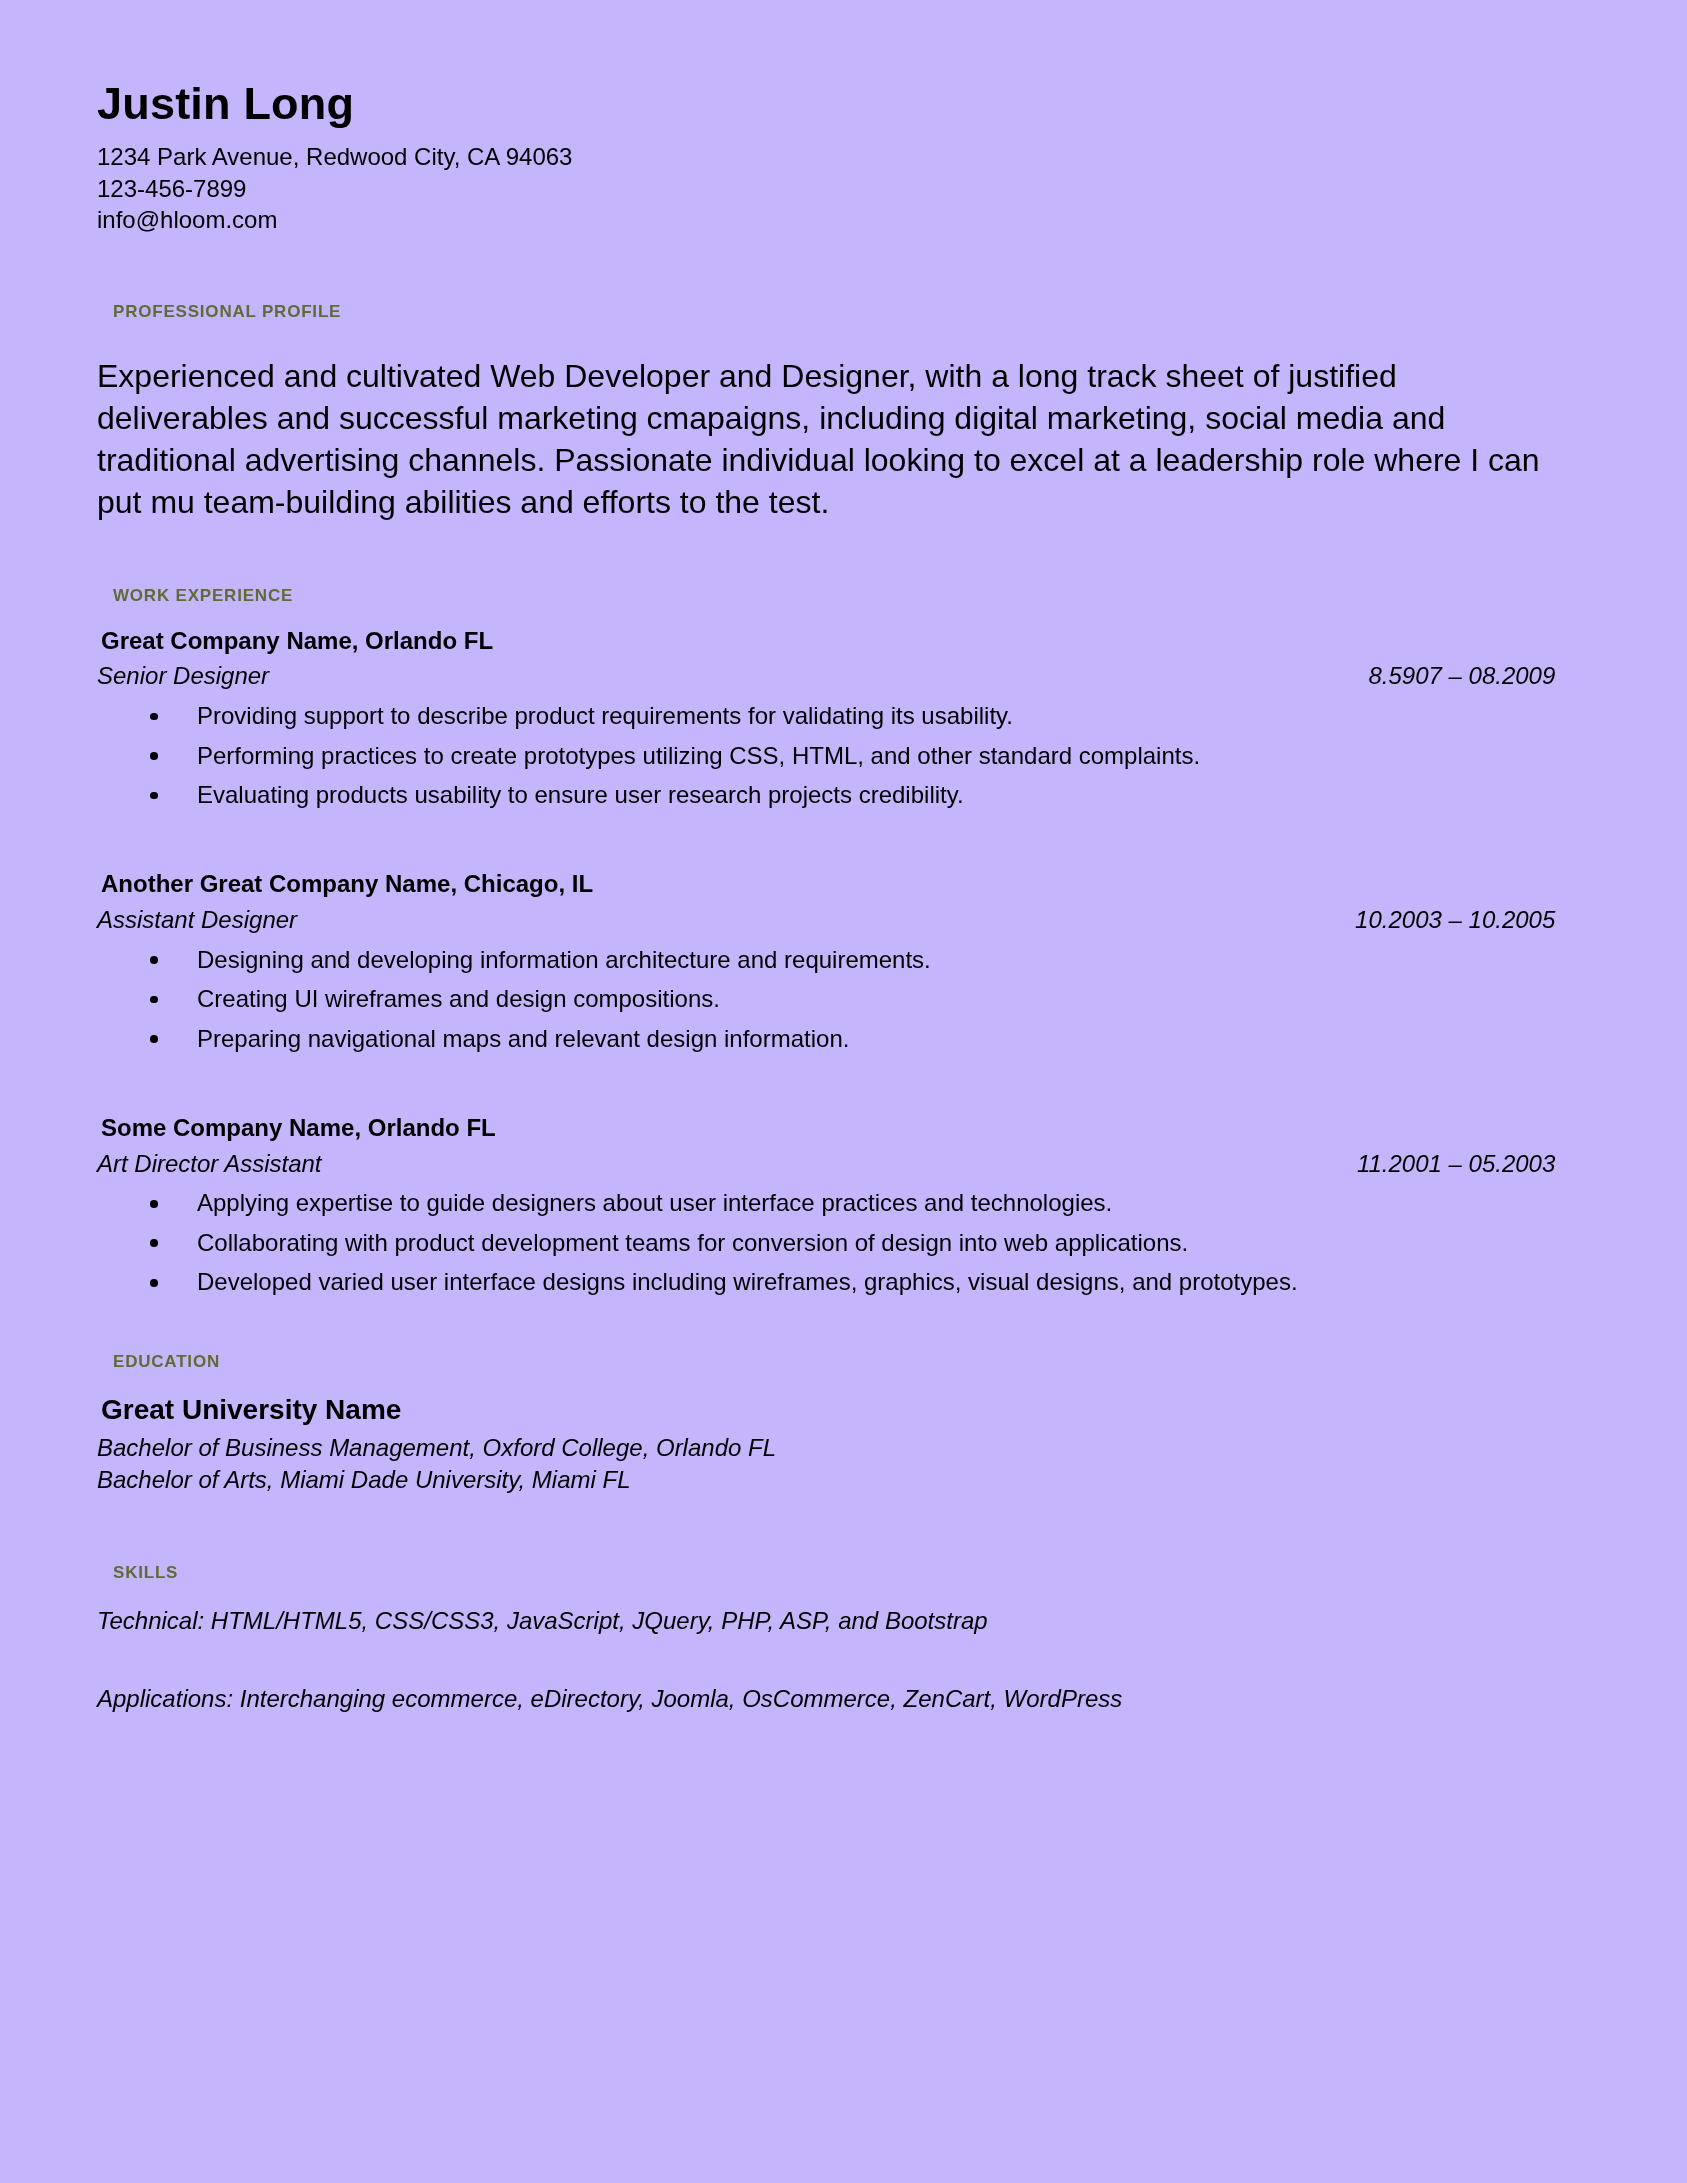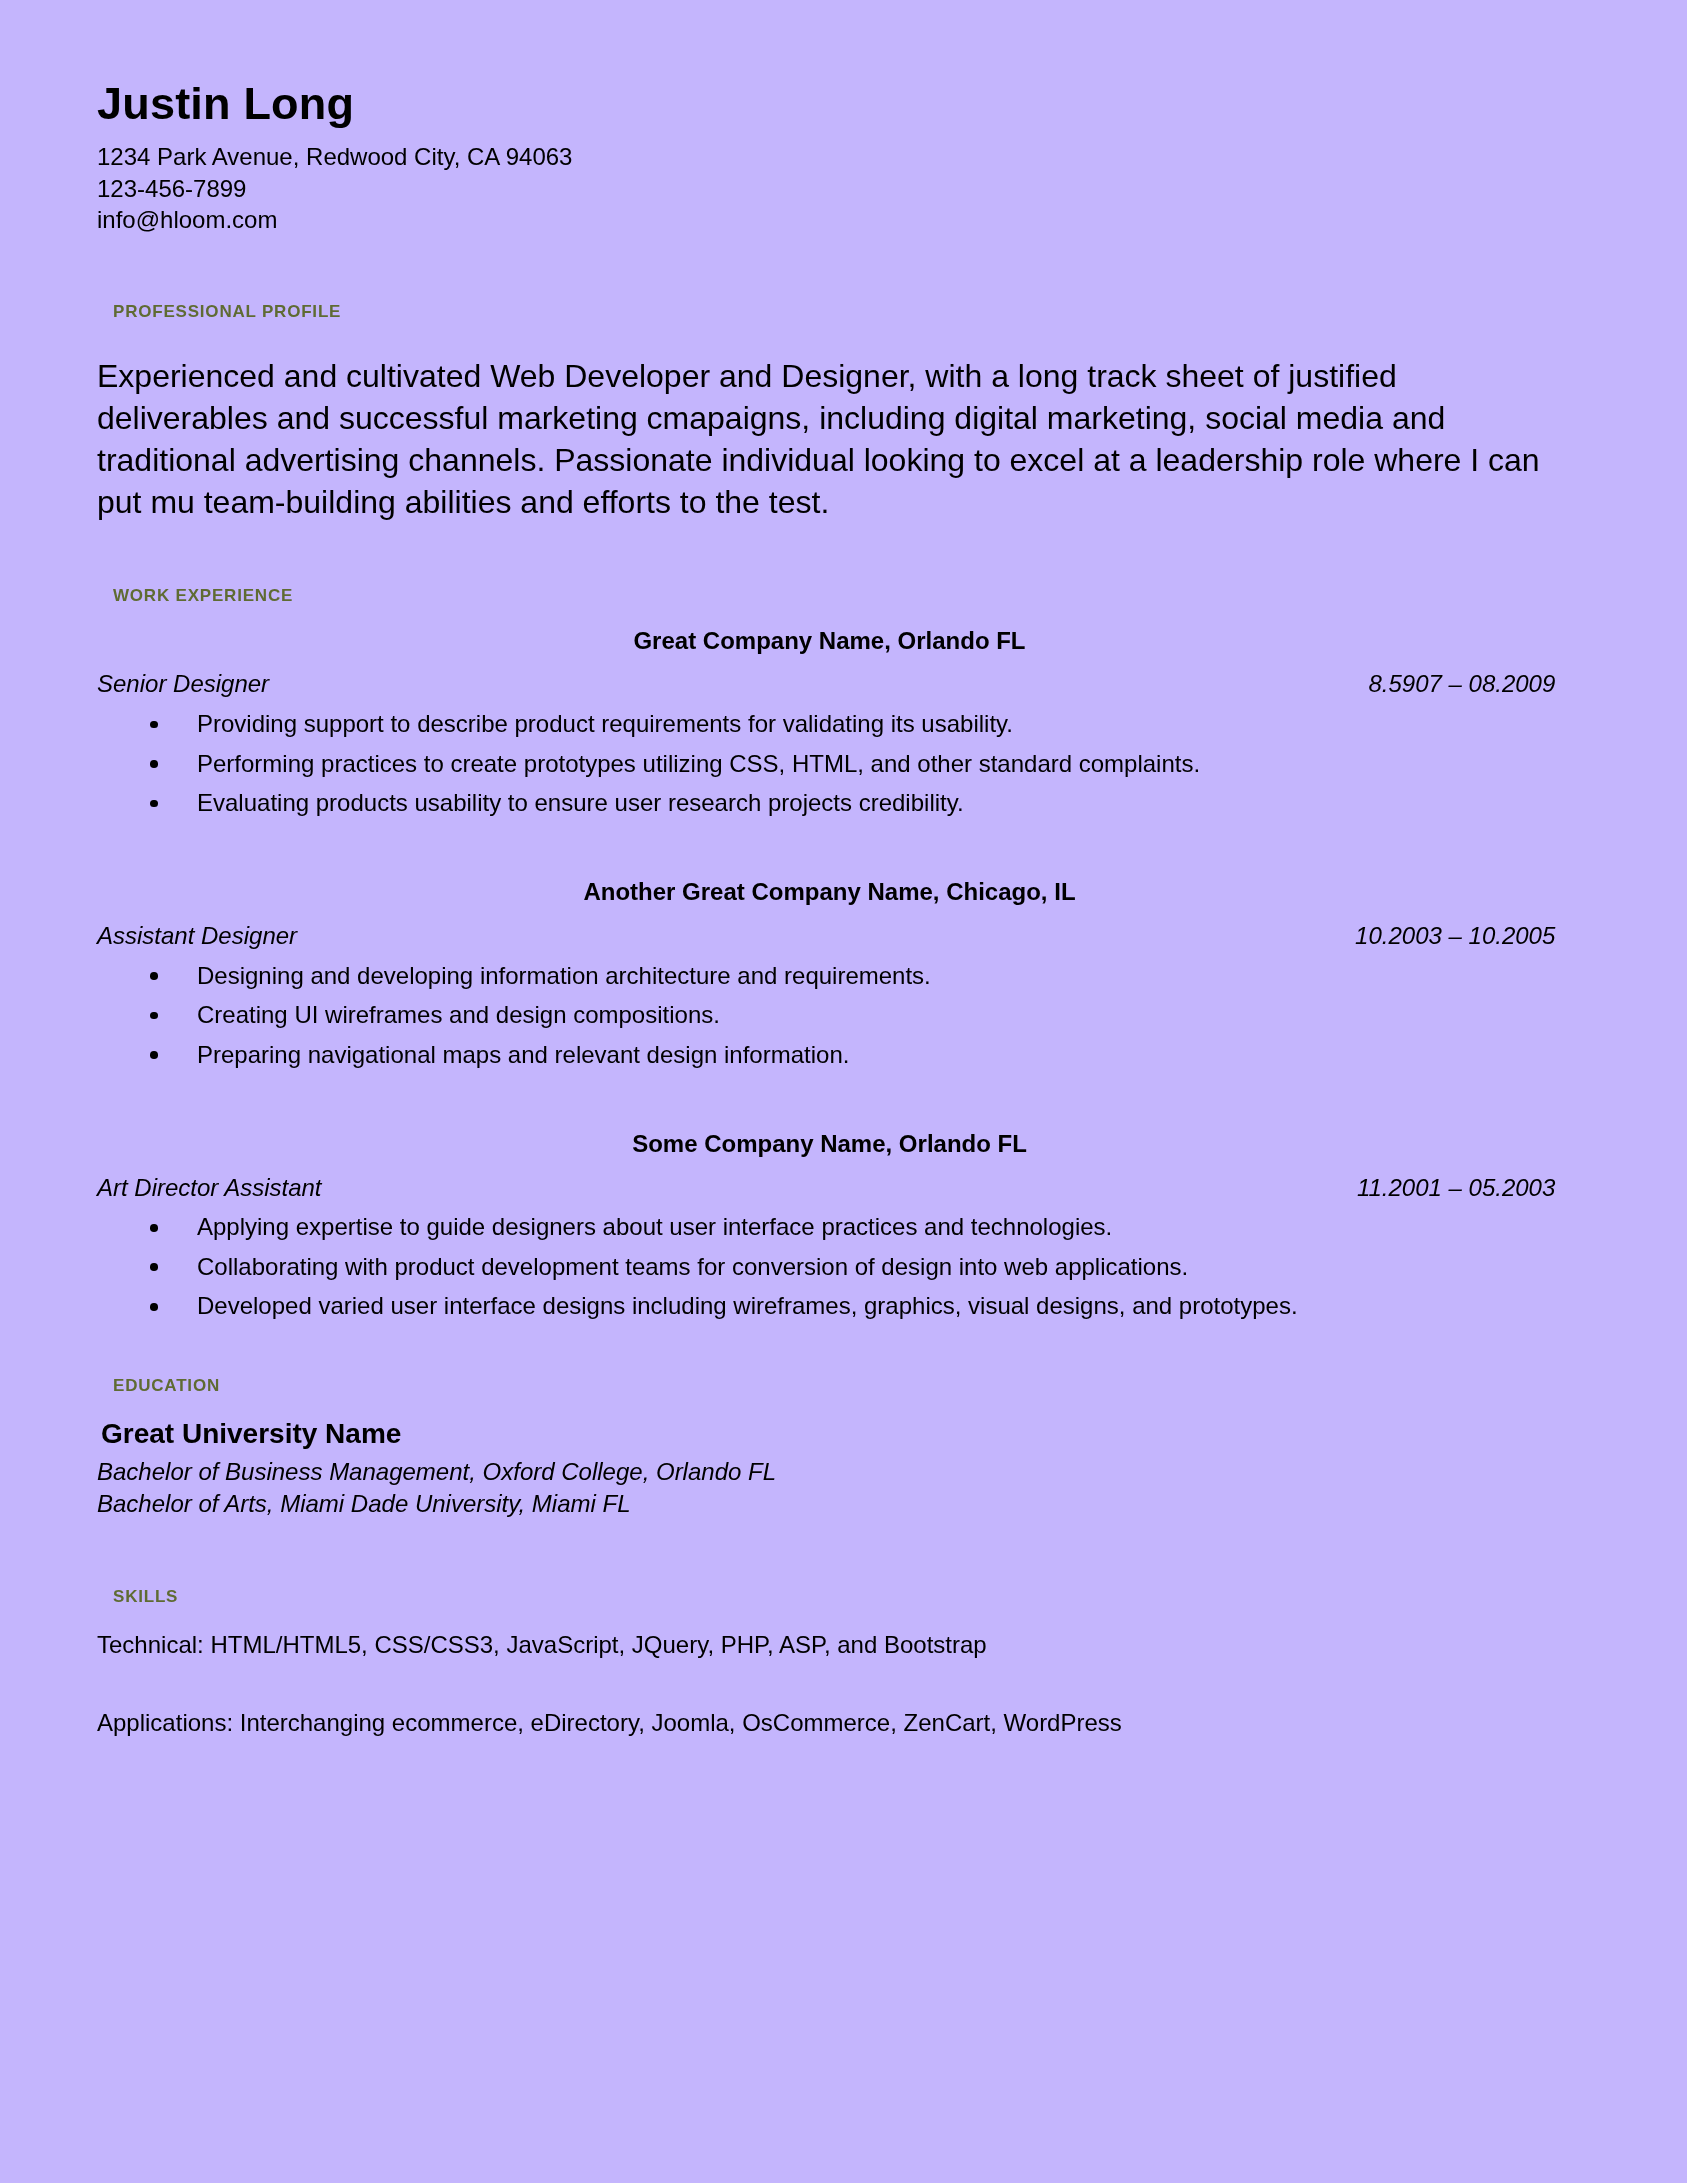--- a/index.html
+++ b/index.html
@@ -59,22 +59,21 @@
   }
 
   
   .job { margin-top: 20px; }
   .job + .job { margin-top: 59px; }
 
   .job-company {
     font-size: 24px;
     font-weight: bold;
     line-height: 1.28;
-    margin: 12px;
-    text-align: center;
+    margin: 4px;
   }
   .job-row {
     display: flex;
     justify-content: space-between;
     align-items: baseline;
     margin: 0;
   }
   .job-title {
     font-size: 24px;
     font-style: italic;
@@ -124,20 +123,21 @@
     font-style: italic;
     line-height: 1.33;
     margin: 0;
   }
 
   
   .skills-line {
     font-size: 24px;
     line-height: 1.3;
     margin: 22px 0 0 0;
+    font-style: italic;
   }
   .skills-line.second { margin-top: 47px; }
 </style>
 </head>
 <body>
 
 <div class="page">
 
   <header>
     <h1 class="name">Justin Long</h1>

